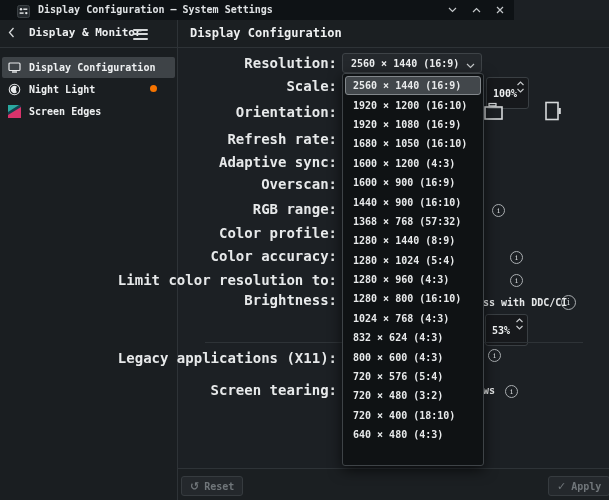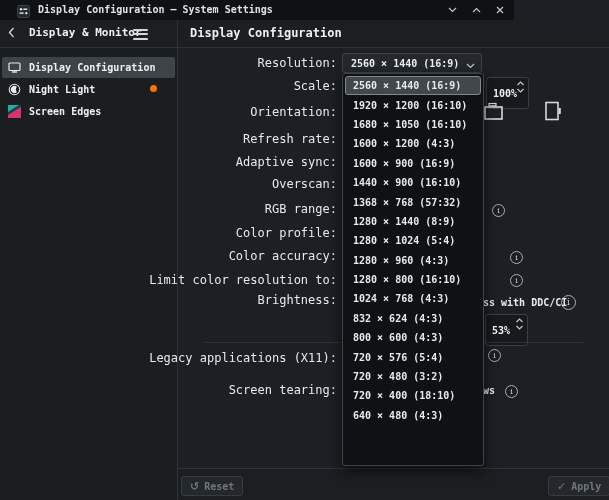--- a/index.html
+++ b/index.html
@@ -29,21 +29,21 @@
 
   
   .sidebar{position:absolute;left:0;top:48px;width:177px;height:452px;background:var(--sidebar-bg);}
   .vsep{position:absolute;left:177px;top:20px;width:1px;height:480px;background:var(--sep);}
   .side-item{position:absolute;left:2px;width:173px;height:21px;display:flex;align-items:center;gap:8px;padding-left:6px;box-sizing:border-box;border-radius:2px;}
   .side-item.selected{background:#3e4347;}
   .side-item .s-label{font-size:10px;font-weight:bold;color:var(--text);white-space:nowrap;}
   .night-dot{position:absolute;left:150px;top:85px;width:7px;height:7px;border-radius:50%;background:var(--accent-orange);}
 
   
-  .lbl{position:absolute;right:272px;font-size:12px;font-weight:normal;color:#e7e9ea;white-space:nowrap;line-height:13px;}
+  .lbl{position:absolute;right:272px;font-size:14px;font-weight:bold;color:#e7e9ea;white-space:nowrap;line-height:13px;}
 
   
   .combo{position:absolute;left:342px;top:53px;width:140px;height:20px;background:var(--input-bg);
     border:1px solid var(--border);border-radius:3px;box-sizing:border-box;display:flex;align-items:center;
     padding-left:8px;font-size:10px;font-weight:bold;color:var(--text);white-space:nowrap;}
   .combo .chev{position:absolute;right:6px;top:6px;}
 
   
   .spin{position:absolute;width:43px;height:32px;background:var(--spin-bg);border:1px solid #3a3f43;border-radius:3px;
     box-sizing:border-box;display:flex;align-items:center;padding-left:6px;font-size:10px;font-weight:bold;color:var(--text);}
@@ -219,20 +219,21 @@
   </div>
 
   <div class="form-sep"></div>
 
   <div class="popup">
 
       <div class="option selected">2560 × 1440 (16:9)</div>
 
       <div class="option">1920 × 1200 (16:10)</div>
 
+      <div class="option">1920 × 1080 (16:9)</div>
 
       <div class="option">1680 × 1050 (16:10)</div>
 
       <div class="option">1600 × 1200 (4:3)</div>
 
       <div class="option">1600 × 900 (16:9)</div>
 
       <div class="option">1440 × 900 (16:10)</div>
 
       <div class="option">1368 × 768 (57:32)</div>

